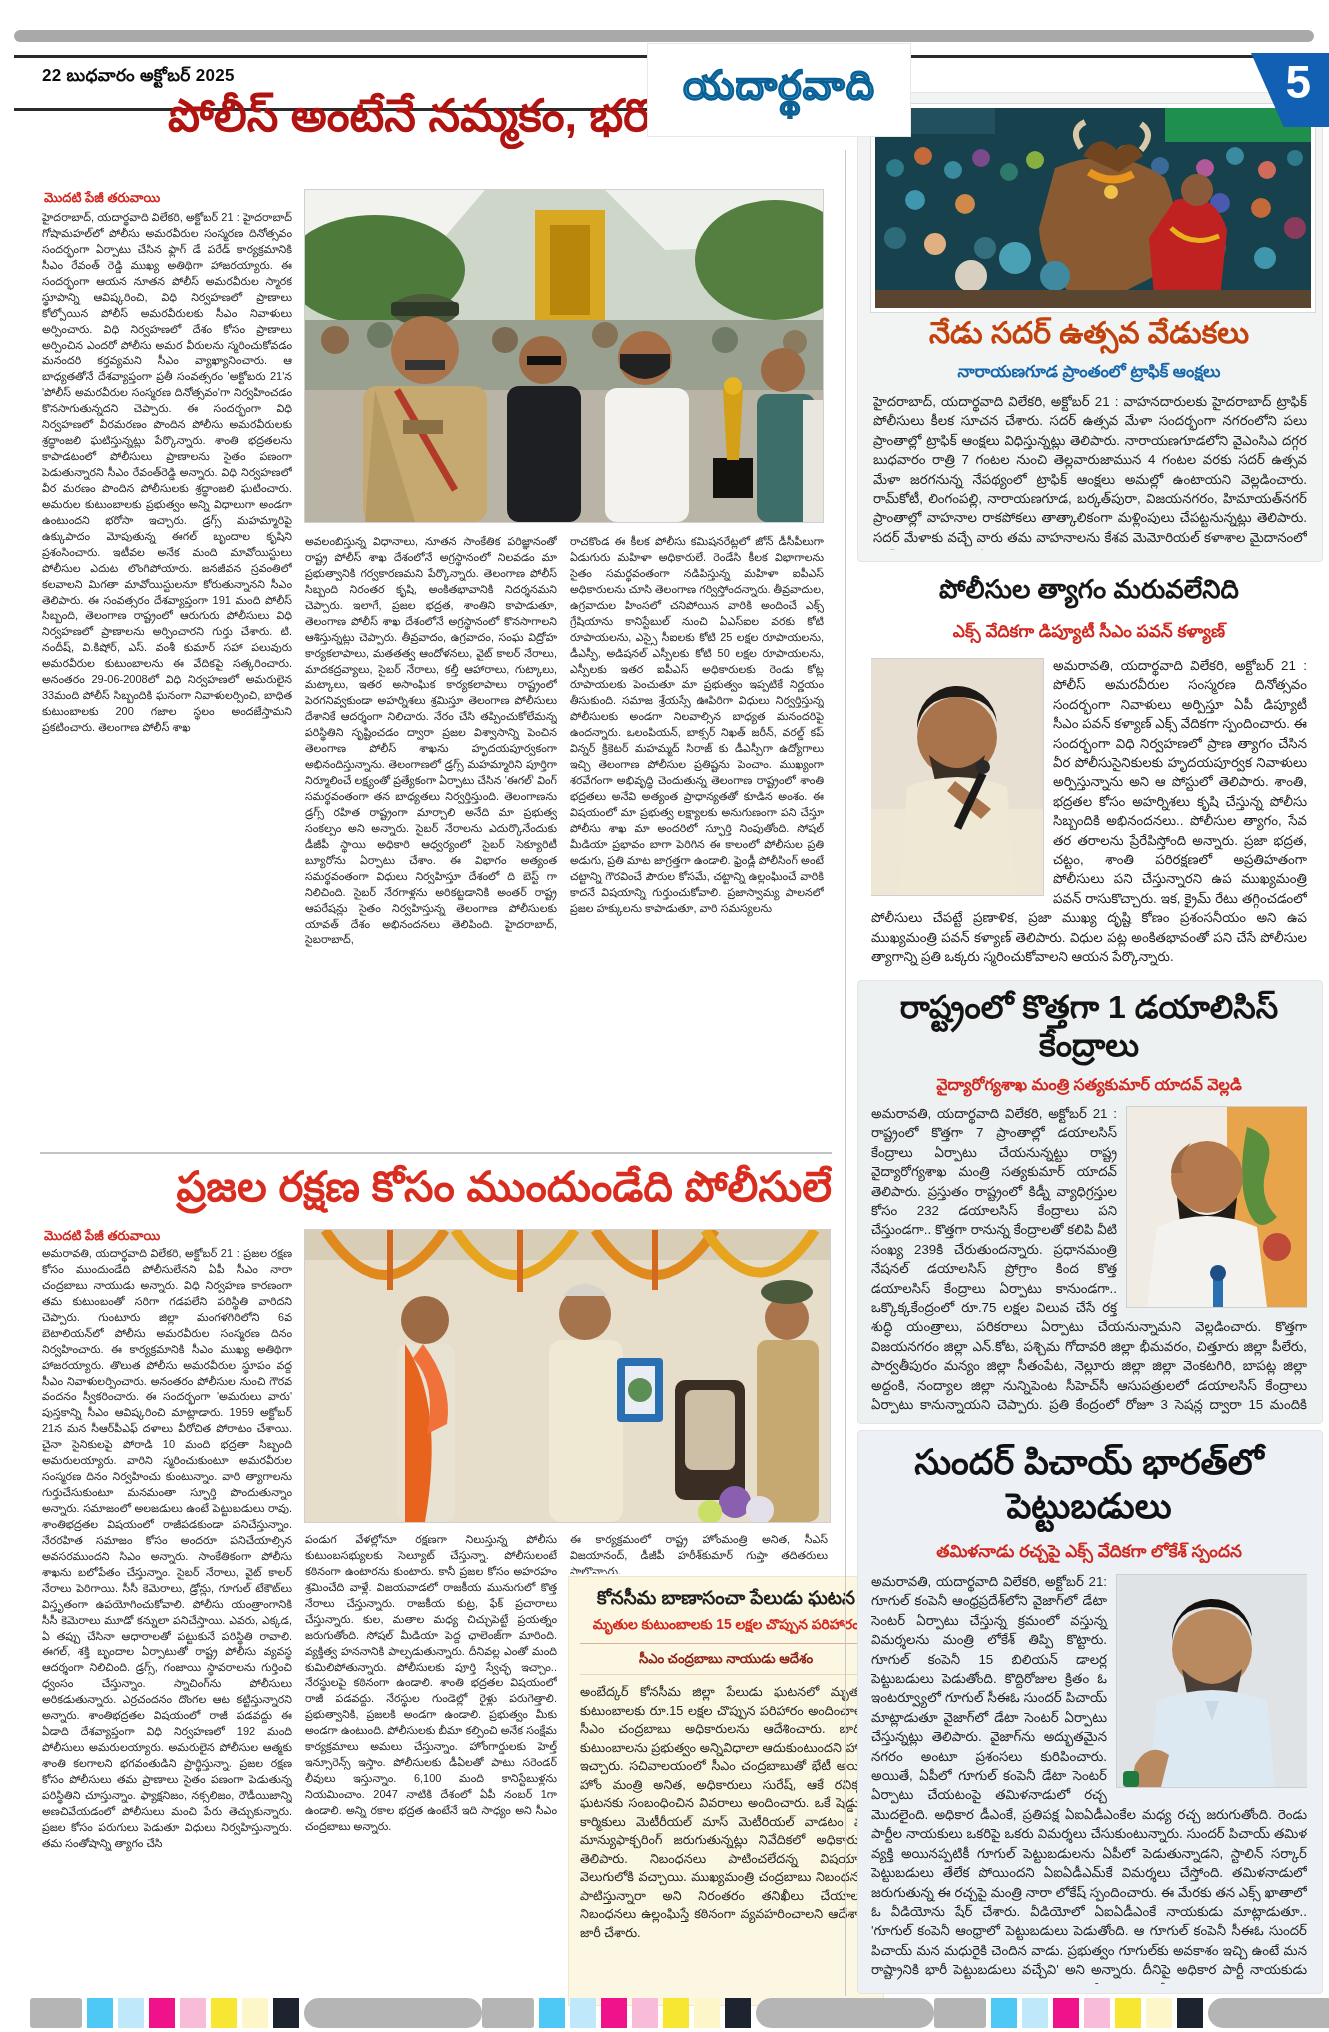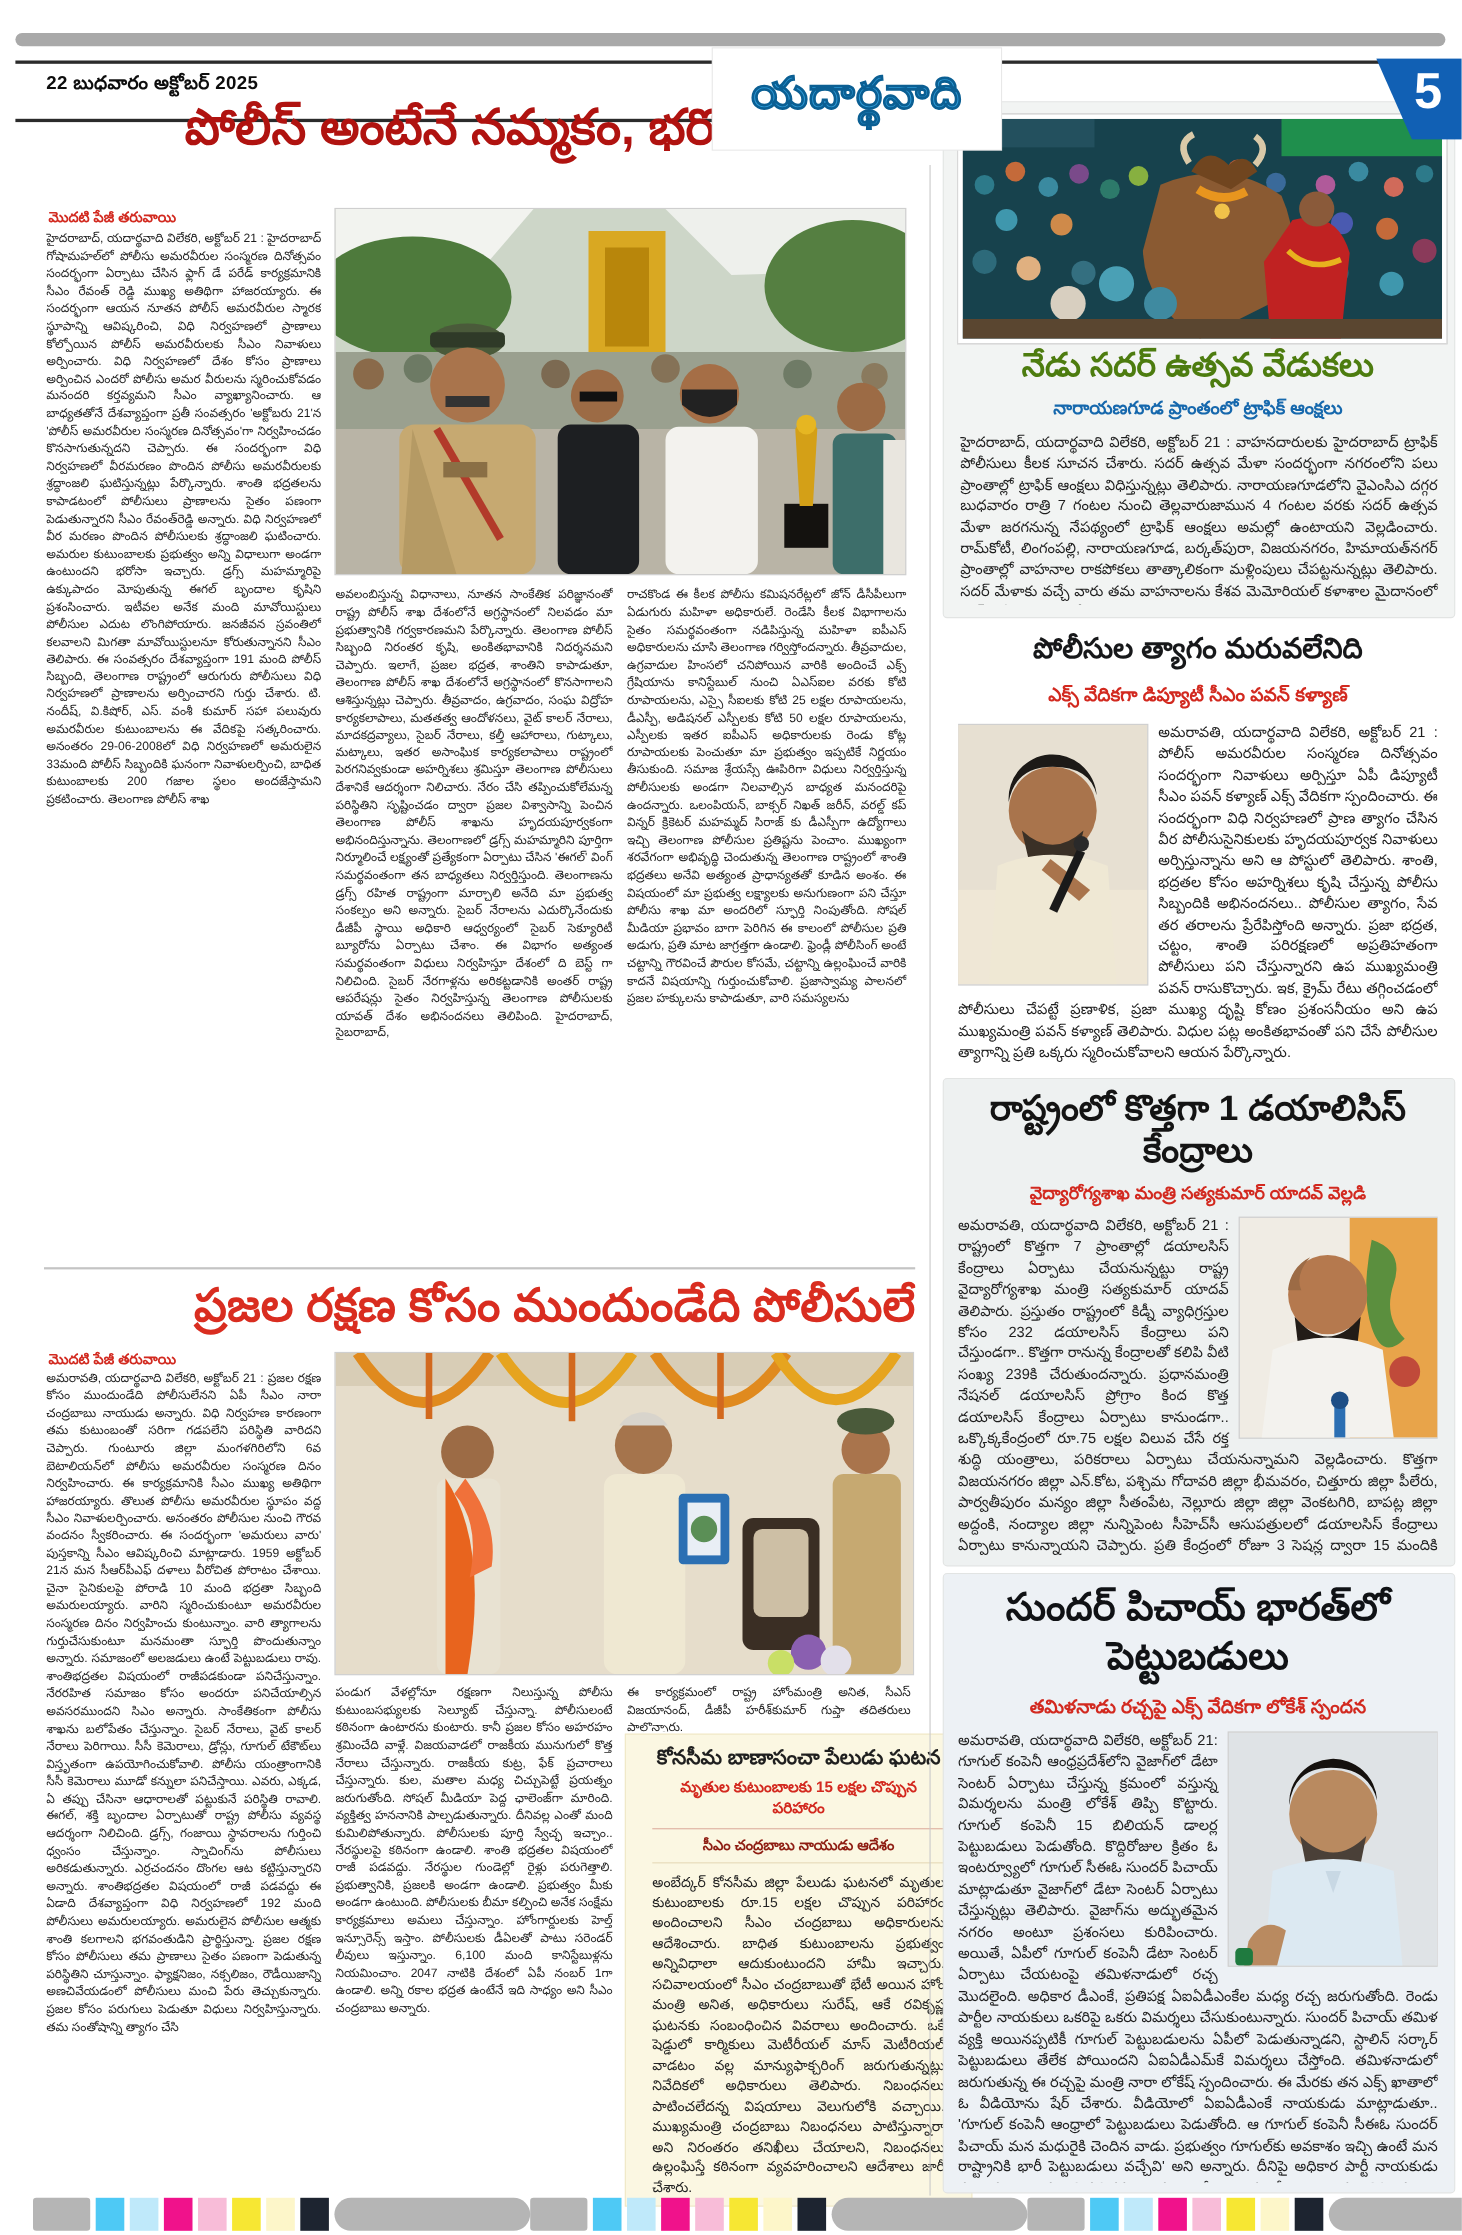--- a/index.html
+++ b/index.html
@@ -23,21 +23,21 @@
   .vline{left:845px;top:150px;width:1px;height:1846px;background:#c9c9c9;}
   .hr1{left:40px;top:1152px;width:792px;height:2px;background:#c4c4c4;}
   
   .panel{border:1px solid #e2e4e3;border-radius:4px;}
   .r-head{font-weight:bold;text-align:center;overflow:hidden;}
   .r-sub{font-weight:bold;text-align:center;overflow:hidden;}
   .r-body{font-size:13.3px;line-height:1.46;text-align:justify;overflow:hidden;color:#1d1d1d;}
   .float-l{float:left;margin:3px 10px 4px 0;}
   .float-r{float:right;margin:3px 0 4px 10px;}
   
-  .cream-box{left:568px;top:1576px;width:316px;height:430px;background:#fbf7e2;border:1px solid #efe7c7;padding:9px 24px;box-sizing:border-box;overflow:hidden;}
+  .cream-box{left:568px;top:1576px;width:316px;height:430px;background:#fbf7e2;border:1px solid #efe7c7;padding:9px 11px;box-sizing:border-box;overflow:hidden;}
   .cb-h{font-size:18.5px;font-weight:bold;color:#1f1f1f;text-align:center;line-height:1.3;}
   .cb-s1{font-size:13.8px;font-weight:bold;color:#d3281e;text-align:center;margin-top:7px;padding-bottom:7px;border-bottom:1px solid #dcae9e;}
   .cb-s2{font-size:13.2px;font-weight:bold;color:#8e1d12;text-align:center;margin-top:7px;padding-bottom:5px;border-bottom:1px solid #e6d9b8;}
   .cb-b{font-size:12.7px;line-height:1.46;text-align:justify;margin-top:8px;color:#222;}
   
   .regbar{left:30px;top:1998px;width:1270px;height:30px;display:flex;justify-content:space-between;align-items:center;}
   .reg-group{display:flex;align-items:center;gap:5px;}
   .reg-sq{width:52px;height:30px;background:#b5b5b5;border-radius:3px;}
   .reg-c{width:26px;height:30px;}
   .reg-pill{width:178px;height:30px;background:#b5b5b5;border-radius:15px;}
@@ -206,21 +206,21 @@
       <path d="M300 92 q40 -10 52 30 l-8 78 h-64 l-6 -70 z" fill="#c02222"></path>
       <circle cx="322" cy="82" r="16" fill="#8a5a3a"></circle>
       <path d="M296 120 q20 20 48 8" stroke="#e8b21e" stroke-width="5" fill="none"></path>
 
       <circle cx="140" cy="150" r="16" fill="#4aa0b5"></circle>
         <circle cx="96" cy="168" r="16" fill="#d8cfc0"></circle>
       <circle cx="180" cy="168" r="15" fill="#3f8aa0"></circle>
       <rect x="0" y="182" width="436" height="18" fill="#5a4630"></rect>
     </svg>
   </div>
-  <div class="abs r-head" style="left:865px;top:316px;width:448px;height:44px;font-size:30px;color:#4d7c0f;">నేడు సదర్ ఉత్సవ వేడుకలు</div>
+  <div class="abs r-head" style="left:865px;top:316px;width:448px;height:44px;font-size:30px;color:#c2410c;">నేడు సదర్ ఉత్సవ వేడుకలు</div>
   <div class="abs r-sub" style="left:865px;top:362px;width:448px;height:24px;font-size:16.5px;color:#1668ad;">నారాయణగూడ ప్రాంతంలో ట్రాఫిక్ ఆంక్షలు</div>
   <div class="abs r-body" style="left:873px;top:392px;width:434px;height:158px;">హైదరాబాద్, యదార్థవాది విలేకరి, అక్టోబర్ 21 : వాహనదారులకు హైదరాబాద్ ట్రాఫిక్ పోలీసులు కీలక సూచన చేశారు. సదర్ ఉత్సవ మేళా సందర్భంగా నగరంలోని పలు ప్రాంతాల్లో ట్రాఫిక్ ఆంక్షలు విధిస్తున్నట్లు తెలిపారు. నారాయణగూడలోని వైఎంసిఎ దగ్గర బుధవారం రాత్రి 7 గంటల నుంచి తెల్లవారుజామున 4 గంటల వరకు సదర్ ఉత్సవ మేళా జరగనున్న నేపథ్యంలో ట్రాఫిక్ ఆంక్షలు అమల్లో ఉంటాయని వెల్లడించారు. రామ్‌కోటీ, లింగంపల్లి, నారాయణగూడ, బర్కత్‌పురా, విజయనగరం, హిమాయత్‌నగర్ ప్రాంతాల్లో వాహనాల రాకపోకలు తాత్కాలికంగా మళ్లింపులు చేపట్టనున్నట్లు తెలిపారు. సదర్ మేళాకు వచ్చే వారు తమ వాహనాలను కేశవ మెమోరియల్ కళాశాల మైదానంలో పార్క్ చేయాలని పోలీసులు సూచించారు. వాహనదారులు సహకరించి ప్రత్యామ్నాయ మార్గాలు ఉపయోగించుకోవాలి- ట్రాఫిక్ పోలీసులు విజ్ఞప్తి చేశారు.</div>
 
   <div class="abs r-head" style="left:865px;top:574px;width:448px;height:44px;font-size:26px;color:#17181a;">పోలీసుల త్యాగం మరువలేనిది</div>
   <div class="abs r-sub" style="left:865px;top:622px;width:448px;height:24px;font-size:17px;color:#d2291f;">ఎక్స్ వేదికగా డిప్యూటీ సీఎం పవన్ కళ్యాణ్</div>
   <div class="abs r-body" style="left:871px;top:656px;width:436px;height:352px;">
     <span class="photo float-l" style="display:block;width:172px;height:236px;">
       <svg width="172" height="236" viewBox="0 0 172 236" xmlns="http://www.w3.org/2000/svg">
         <rect width="172" height="236" fill="#e7e0d2"></rect>
         <rect x="0" y="150" width="172" height="86" fill="#efe7d6"></rect>

